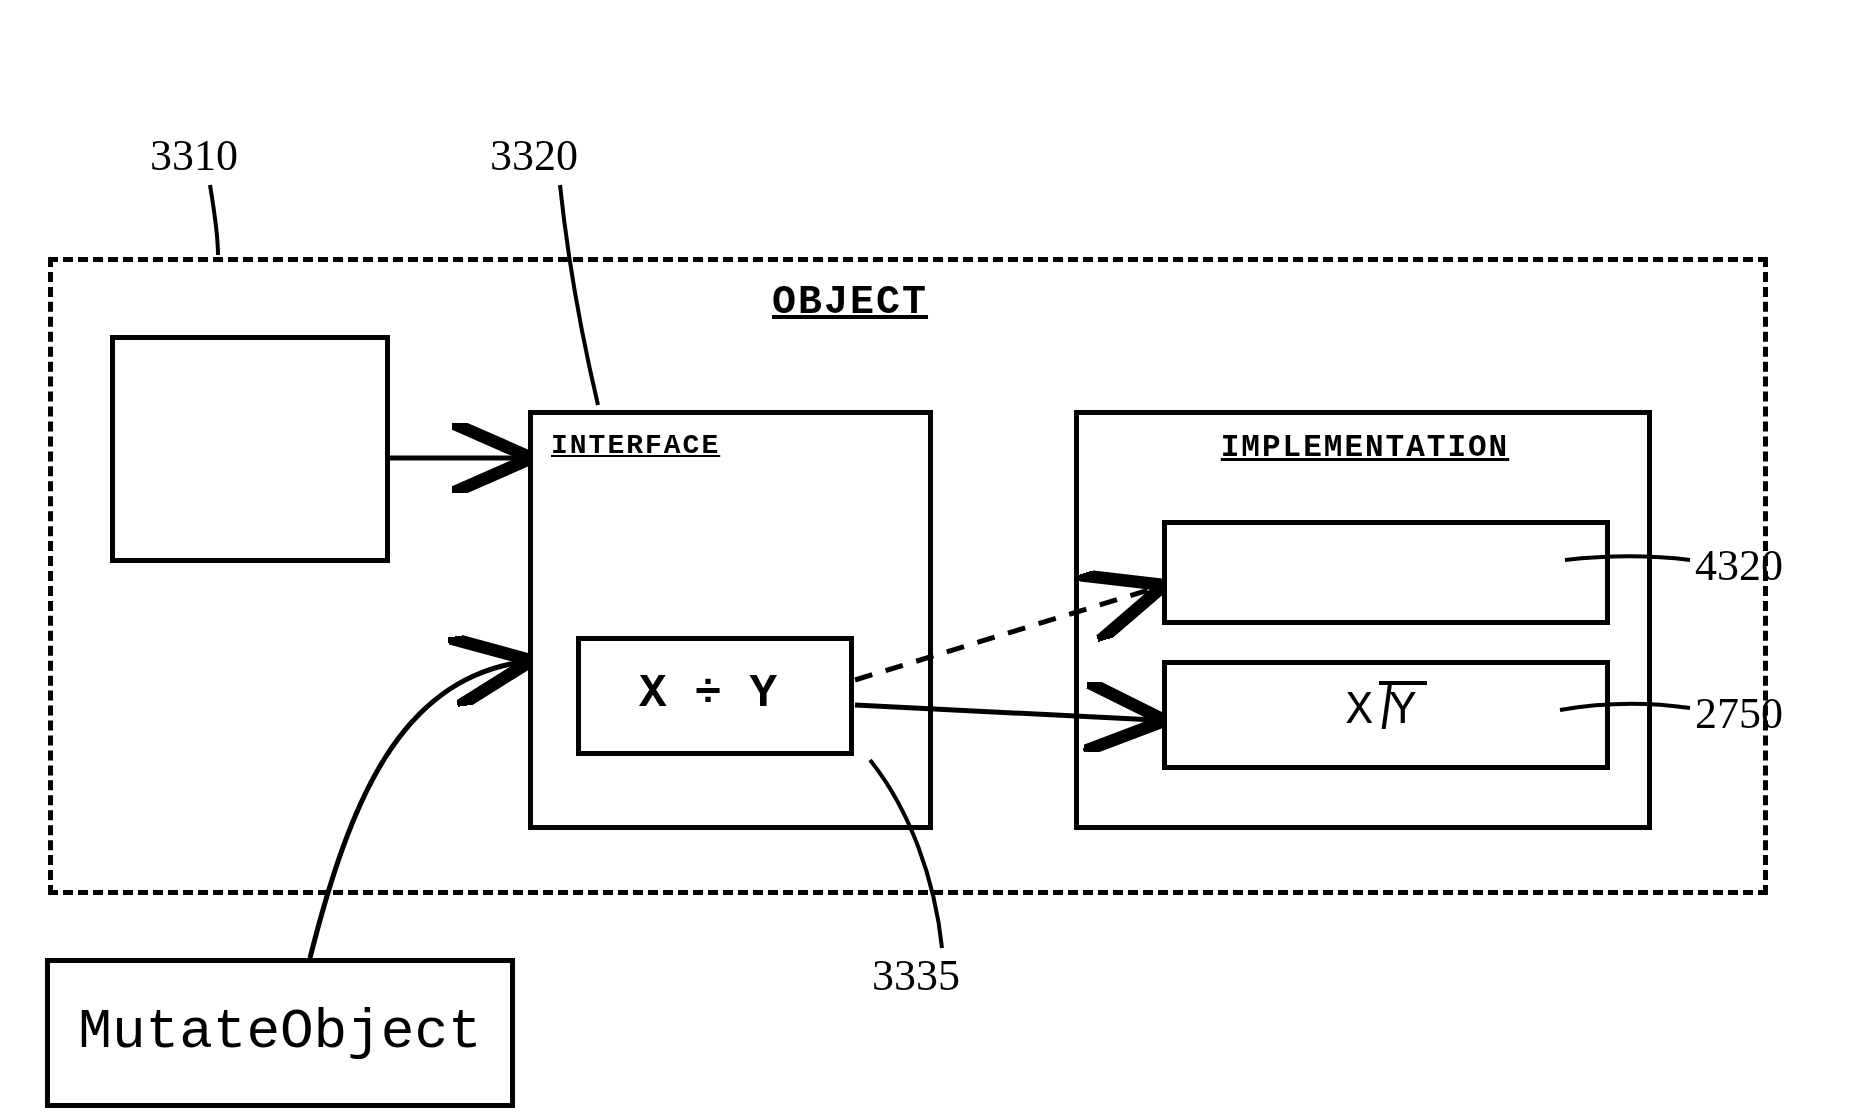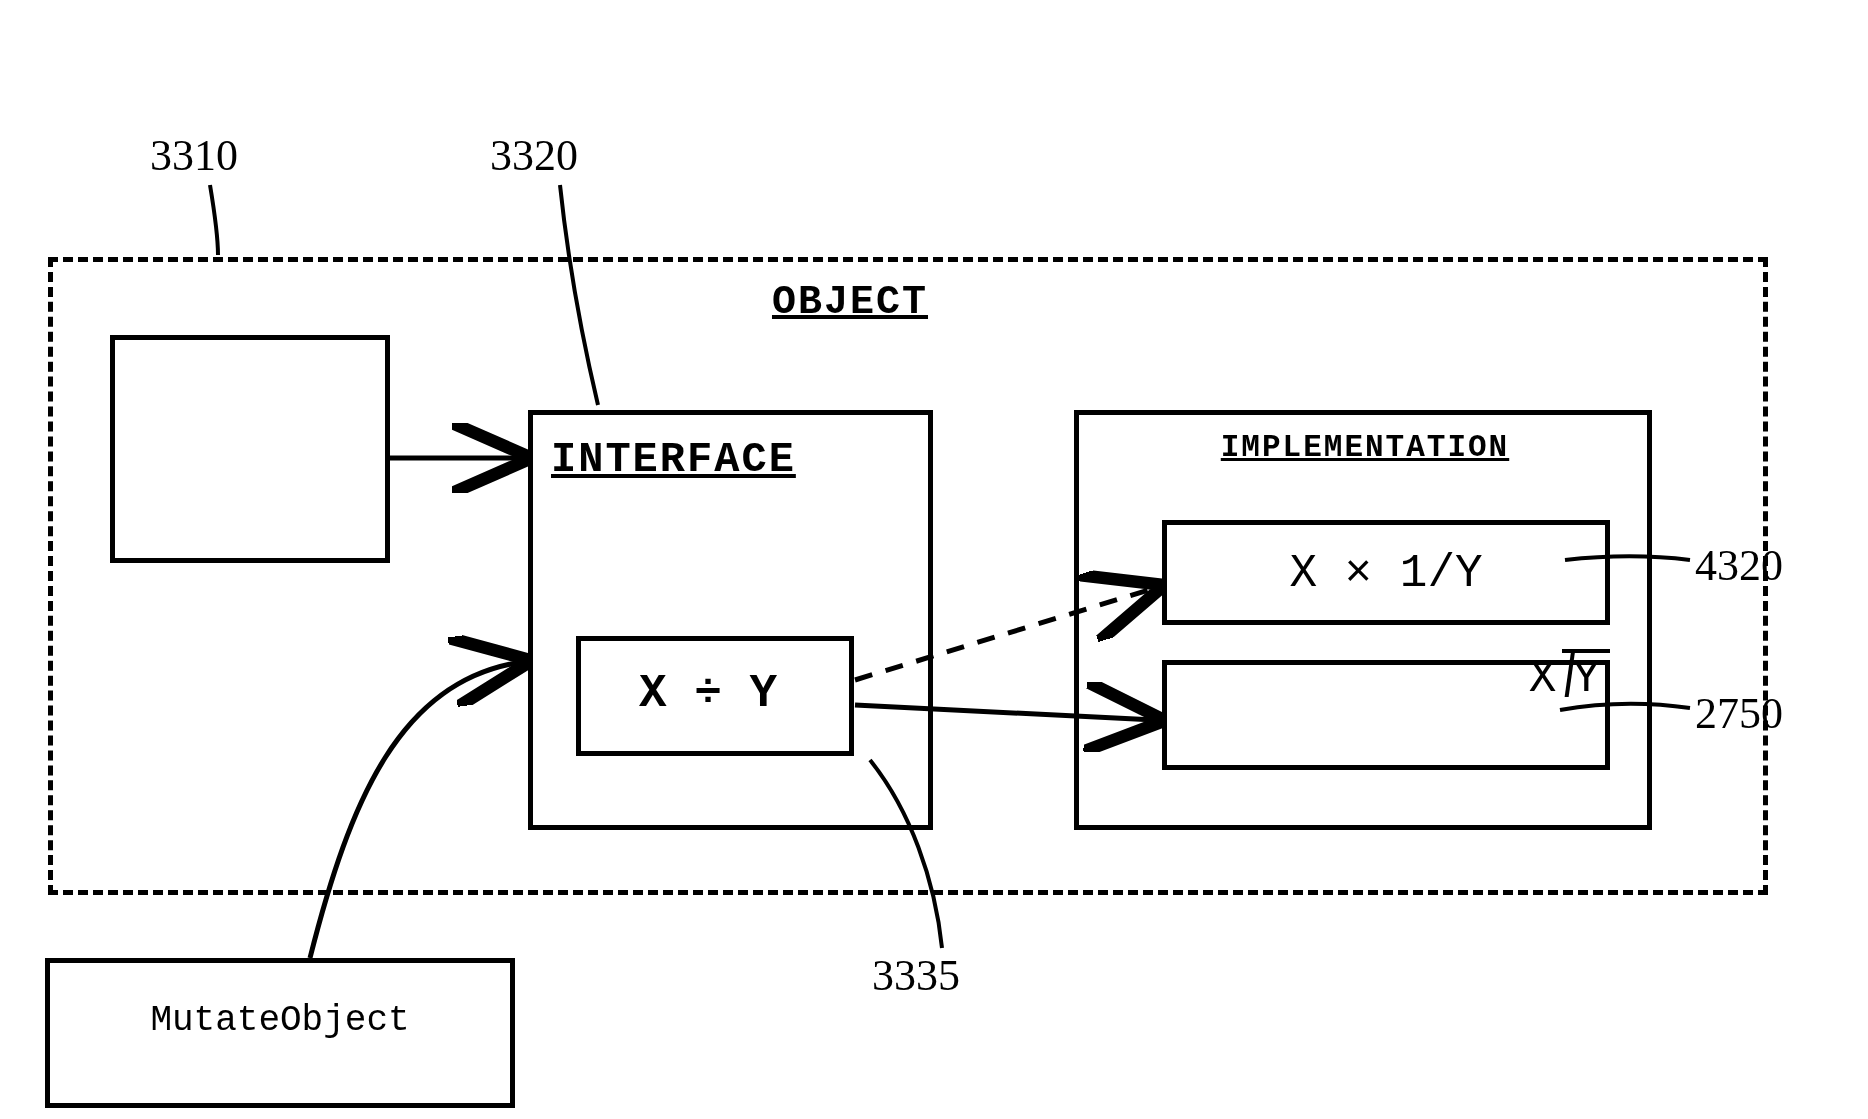--- a/index.html
+++ b/index.html
@@ -80,40 +80,39 @@
 
 <div class="canvas">
 
   <div class="dashed-box" style="left:48px; top:257px; width:1720px; height:638px;"></div>
 
   <div class="title-text" style="left:740px; top:280px; width:220px;">OBJECT</div>
 
   <div class="solid-box" style="left:110px; top:335px; width:280px; height:228px;"></div>
 
   <div class="solid-box" style="left:528px; top:410px; width:405px; height:420px;"></div>
-  <div class="title-text" style="left:545px; top:430px; width:370px; font-size:42px; text-align:left; padding-left:6px;margin-top:6px;">INTERFACE</div>
+  <div class="title-text" style="left:545px; top:430px; width:370px; font-size:28px; text-align:left; padding-left:6px;">INTERFACE</div>
 
   <div class="solid-box" style="left:576px; top:636px; width:278px; height:120px;"></div>
   <div class="formula" style="left:576px; top:668px; width:264px;font-weight:bold;">X ÷ Y</div>
 
   <div class="solid-box" style="left:1074px; top:410px; width:578px; height:420px;"></div>
   <div class="title-text" style="left:1095px; top:430px; width:540px; font-size:31px;">IMPLEMENTATION</div>
 
   <div class="solid-box" style="left:1162px; top:520px; width:448px; height:105px;"></div>
-  <div class="formula" style="left:1162px; top:548px; width:448px;">X × 1/Y</div>
 
   <div class="solid-box" style="left:1162px; top:660px; width:448px; height:110px;"></div>
-  <div class="formula" style="left:1162px; top:653px; width:448px; display:flex; justify-content:flex-end;">
+  <div class="formula" style="left:1162px; top:685px; width:448px; display:flex; justify-content:center;">
     <span class="longdiv">
       <span class="divisor">X</span><span class="dividend">Y</span>
     </span>
   </div>
 
   <div class="solid-box" style="left:45px; top:958px; width:470px; height:150px;"></div>
-  <div class="formula" style="left:45px; top:1000px; width:470px; font-size:36px;">MutateObject</div>
+  <div class="formula" style="left:45px; top:1000px; width:470px; font-size:56px;">MutateObject</div>
 
   <div class="label-text" style="left:150px; top:130px;">3310</div>
   <div class="label-text" style="left:490px; top:130px;">3320</div>
   <div class="label-text" style="left:1695px; top:540px;">4320</div>
   <div class="label-text" style="left:872px; top:950px;">3335</div>
   <div class="label-text" style="left:1695px; top:688px;">2750</div>
 
   <svg class="arrows">
     <defs>
       <marker id="arrow" markerWidth="14" markerHeight="12" refX="12" refY="6" orient="auto">

